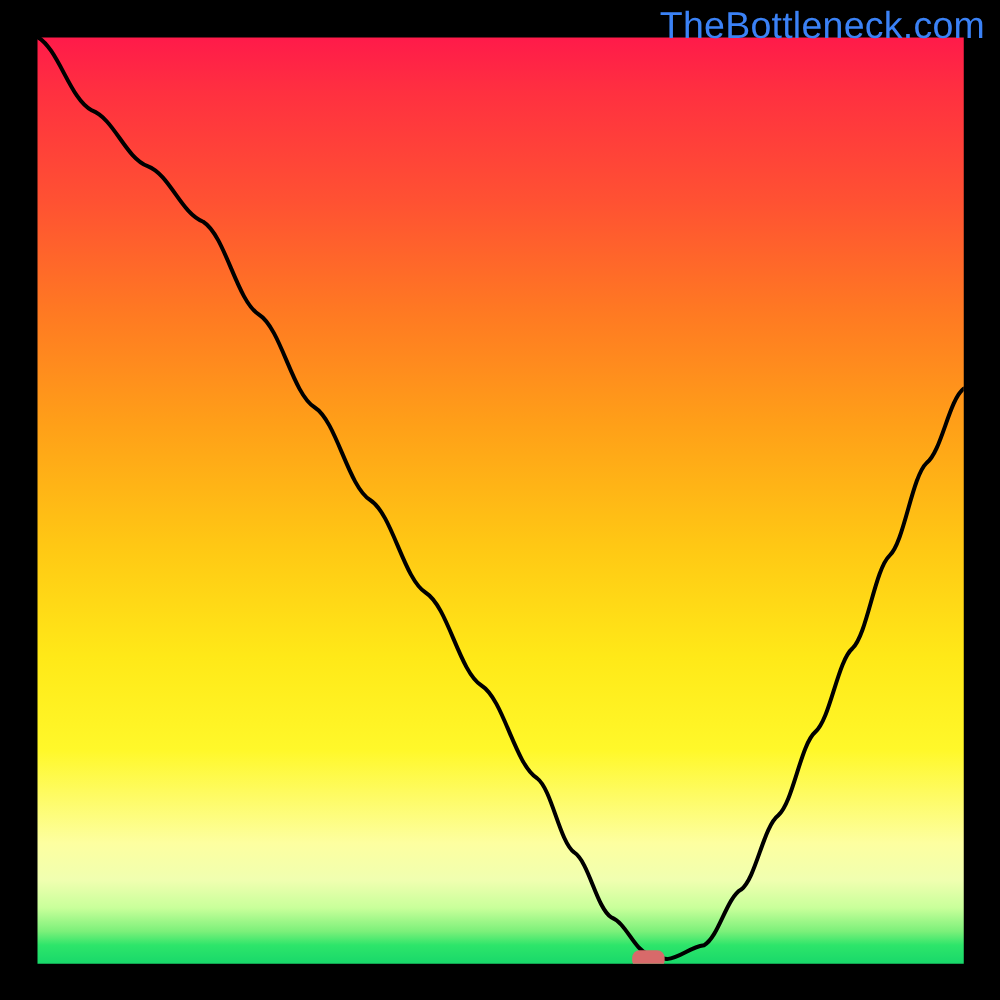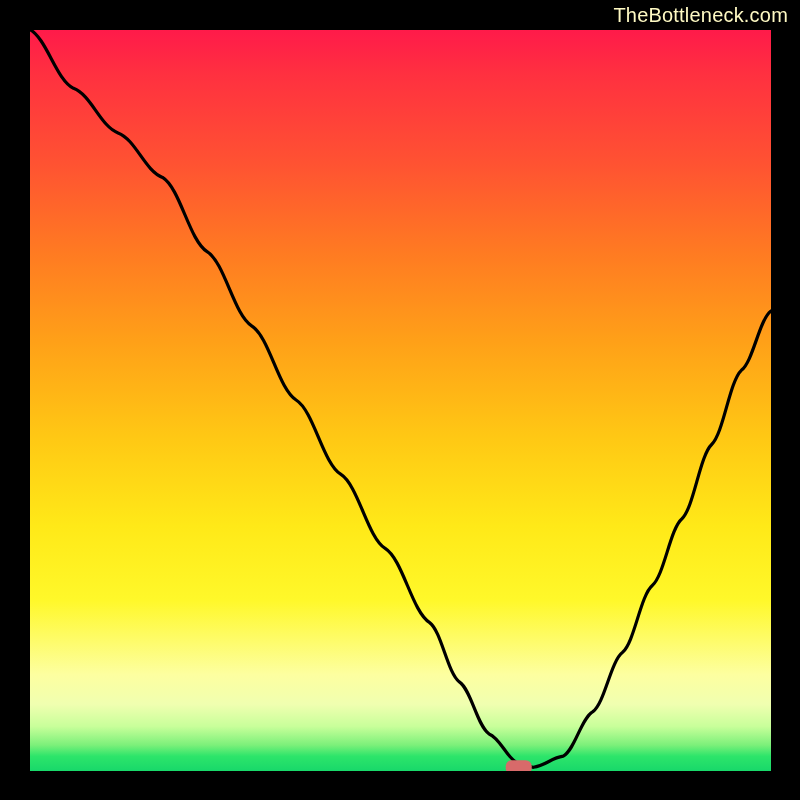--- a/index.html
+++ b/index.html
@@ -14,22 +14,22 @@
   .frame {
     position: relative;
     width: 800px;
     height: 800px;
     background: #000;
   }
   .watermark {
     position: absolute;
     top: 4px;
     right: 12px;
-    color: #fef9c3;
-    font-size: 20px;
+    color: #3b82f6;
+    font-size: 30px;
     font-weight: 500;
     letter-spacing: 0.2px;
     z-index: 20;
     user-select: none;
   }
   .plot-box {
     position: absolute;
     left: 29px;
     top: 29px;
     width: 742px;

